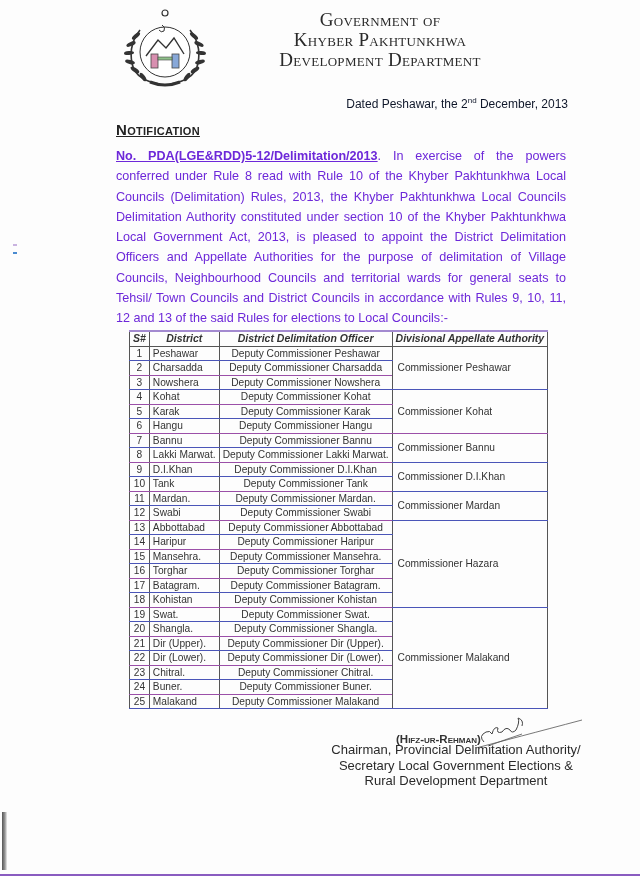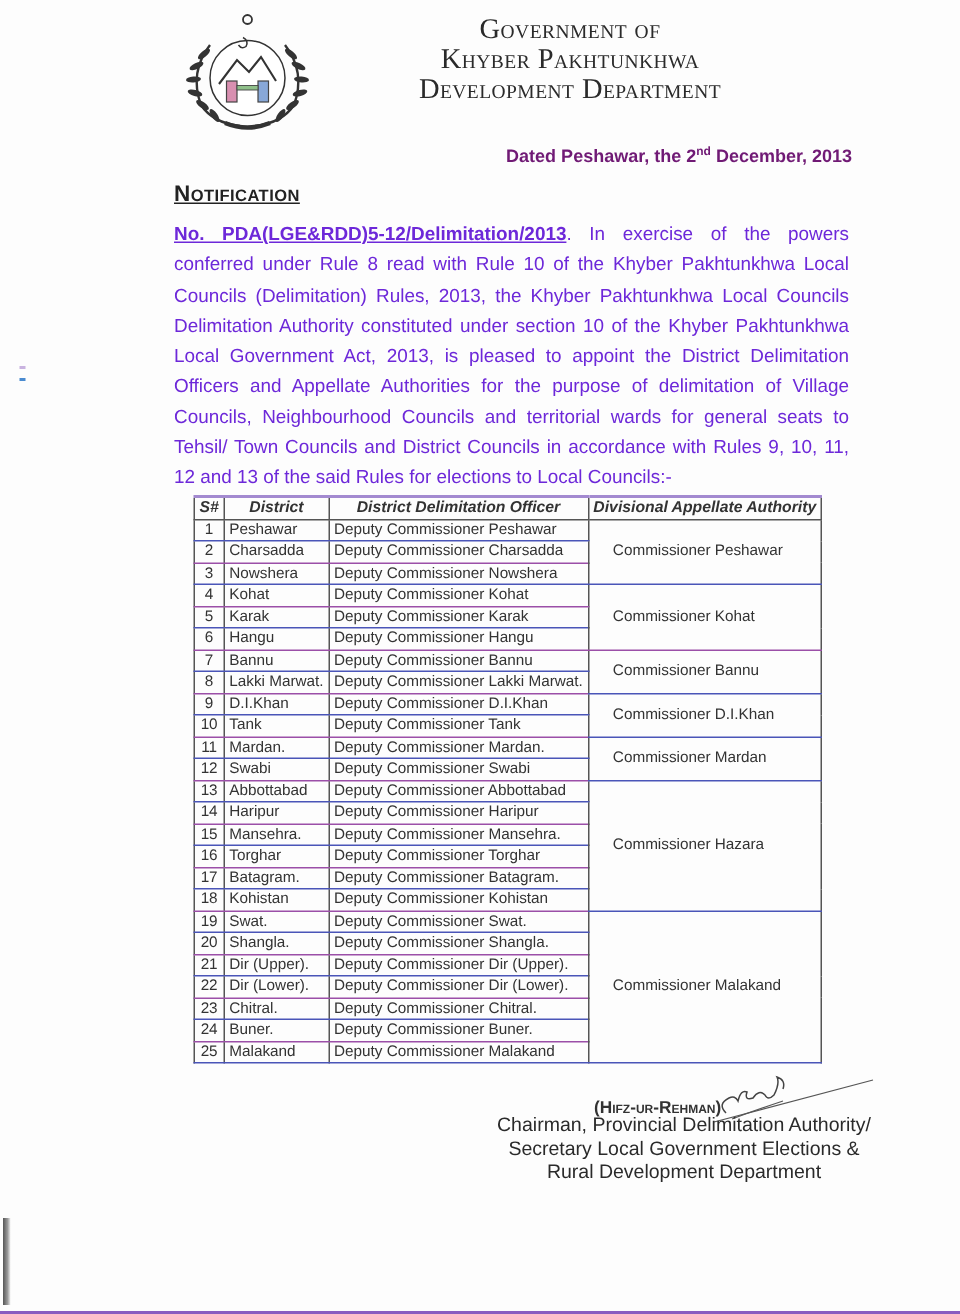--- a/index.html
+++ b/index.html
@@ -11,21 +11,21 @@
     background:linear-gradient(90deg,#555,#999 60%,#eee); }
   .bottom-line { position:absolute; left:0; right:0; bottom:0; height:2px; background:#8a5cc0; }
   .stray { position:absolute; left:13px; width:4px; height:2px; }
   .emblem { position:absolute; left:120px; top:8px; width:90px; height:82px; }
   .letterhead {
     position:absolute; left:200px; top:10px; width:360px; text-align:center;
     font-family:Liberation Serif, serif; font-variant:small-caps; color:#2a2a2a;
     font-size:19px; line-height:20px; letter-spacing:0.3px;
   }
   .letterhead div { white-space:nowrap; }
-  .dated { position:absolute; right:72px; top:96px; font-size:12px; color:#701a75;font-weight:bold; }
+  .dated { position:absolute; right:72px; top:96px; font-size:12px; color:#0f172a; }
   .dated sup { font-size:8px; }
   .notif-title {
     position:absolute; left:116px; top:121px; font-size:15px; font-weight:bold;
     font-variant:small-caps; text-decoration:underline; letter-spacing:0.3px; color:#222;
   }
   .body-text {
     position:absolute; left:116px; top:146px; width:450px; font-size:12.6px; line-height:20.3px;
     text-align:justify; color:#6d28d9;
   }
   .ref-no { font-weight:bold; text-decoration:underline; }
@@ -33,22 +33,22 @@
     position:absolute; left:129px; top:330px; width:411px; border-collapse:collapse;
     font-size:10.2px; color:#333;
   }
   table.dist th, table.dist td {
     border:1px solid #555; padding:0 3px; height:13.5px; line-height:13px; white-space:nowrap;
   }
   table.dist th { font-style:italic; font-weight:bold; text-align:center; font-size:10.5px;
     border-top:2px solid #a38ad0; }
   table.dist td.sn { text-align:center; width:18px; }
   table.dist td.dist-name { width:68px; }
-  table.dist td.officer { width:150px; }
-  table.dist td.auth { vertical-align:middle; padding-left:16px; }
+  table.dist td.officer { width:150px;text-align:center; }
+  table.dist td.auth { vertical-align:middle; padding-left:5px; }
   table.dist tr:nth-child(odd) td { border-bottom-color:#4a55b8; }
   table.dist tr:nth-child(even) td { border-bottom-color:#9b4fa8; }
   .sign-name {
     position:absolute; left:396px; top:733px; font-size:11.5px; font-weight:bold;
     font-variant:small-caps; color:#333;
   }
   .signature { position:absolute; left:474px; top:712px; width:110px; height:40px; }
   .sign-block {
     position:absolute; left:322px; top:742px; width:268px; text-align:center;
     font-size:13px; line-height:15.5px; color:#2a2a2a;

